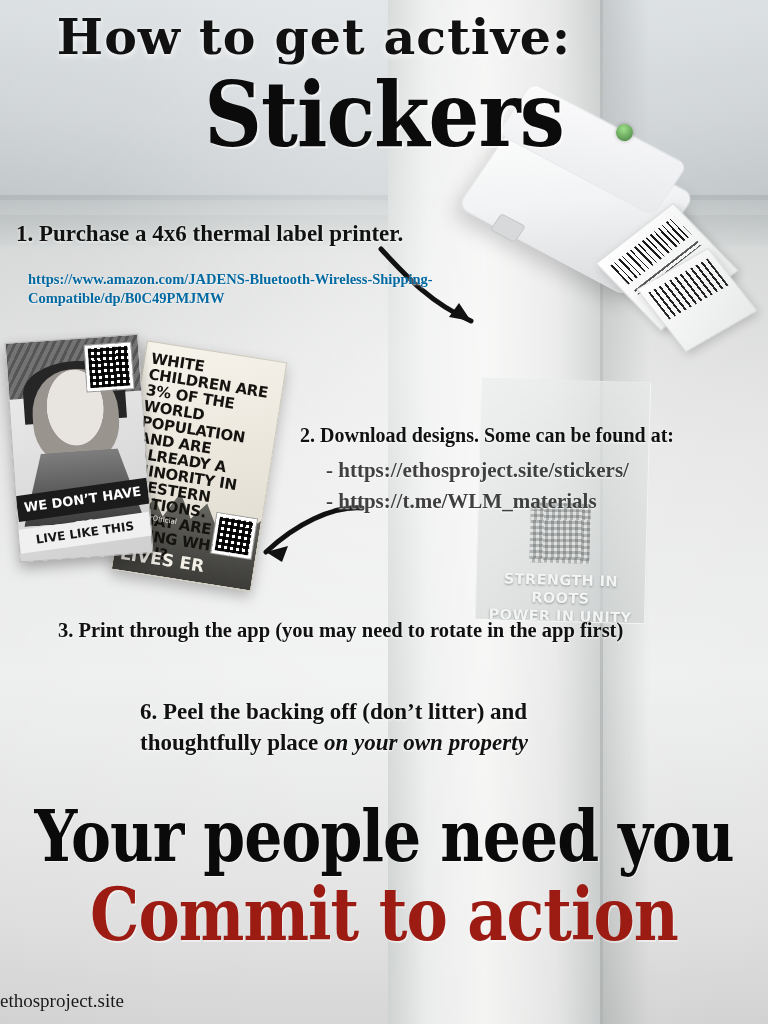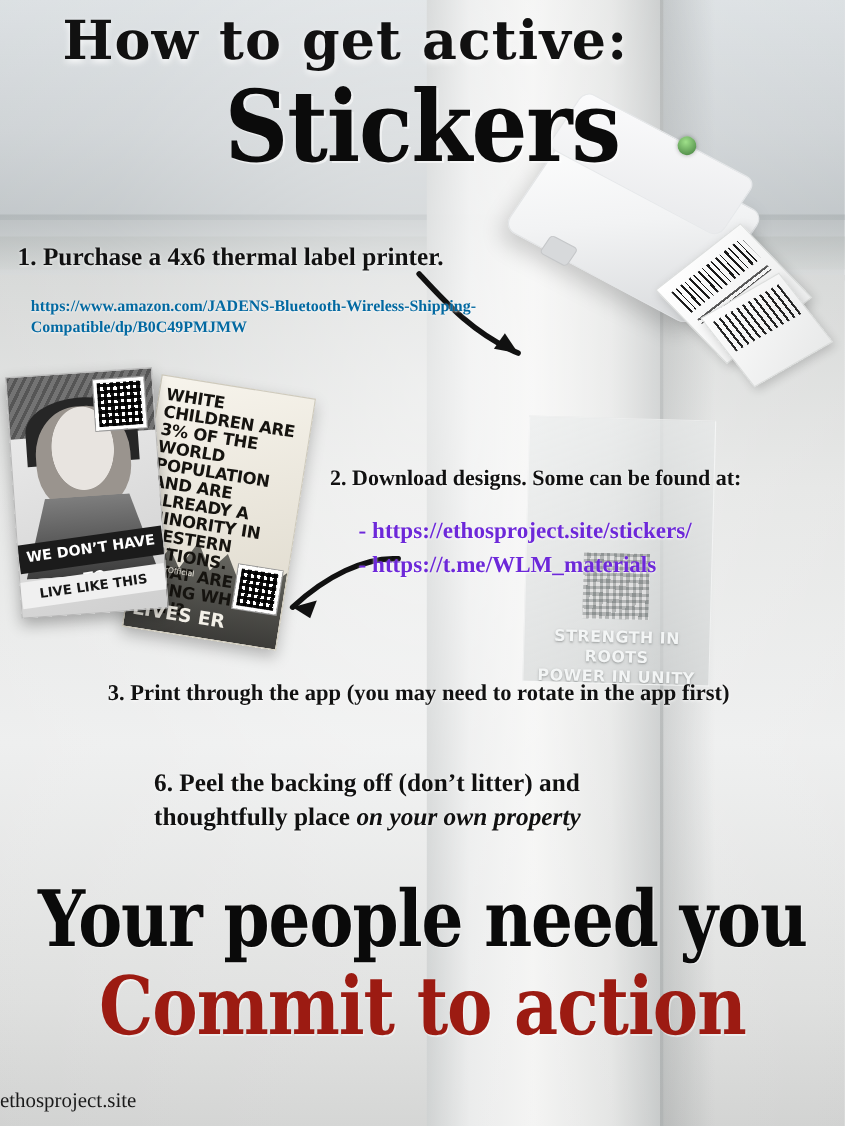--- a/index.html
+++ b/index.html
@@ -116,25 +116,24 @@
     text-shadow: 0 1px 2px rgba(255,255,255,.9);
   }
   #step2 { left: 300px; top: 424px; font-size: 20px; }
   .sublinks {
     position: absolute;
     left: 326px; top: 455px;
     font-family: "Liberation Serif", serif;
     font-weight: bold;
     font-size: 21px;
     line-height: 31px;
-    color: #6d28d9;
+    color: #404040;
     text-shadow: 0 1px 2px rgba(255,255,255,.9);
-    margin-top: 12px;
-  }
-  #step3 { left: 58px; top: 619px; font-size: 20.5px; margin-left: 40px; }
+  }
+  #step3 { left: 58px; top: 619px; font-size: 20.5px; }
   #step4 {
     left: 140px; top: 696px; font-size: 23px; line-height: 31px; width: 500px;
   }
   #step4 .ital { font-style: italic; font-weight: bold; }
 
   
   .slogan1 {
     position: absolute;
     left: 0; top: 795px; width: 768px;
     text-align: center;

